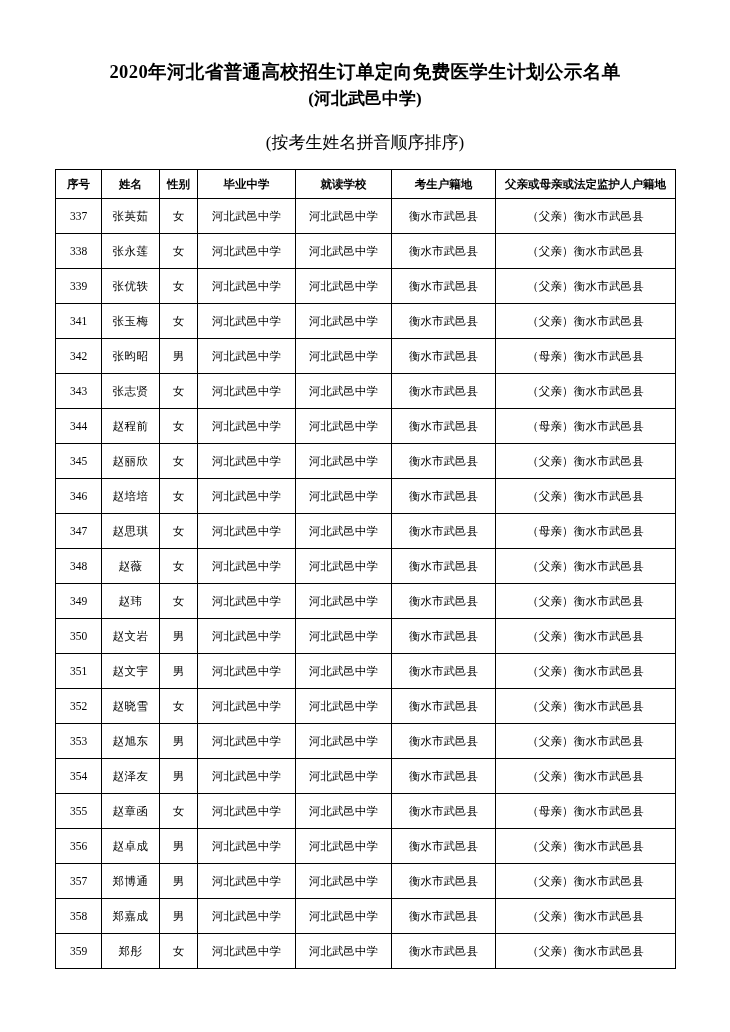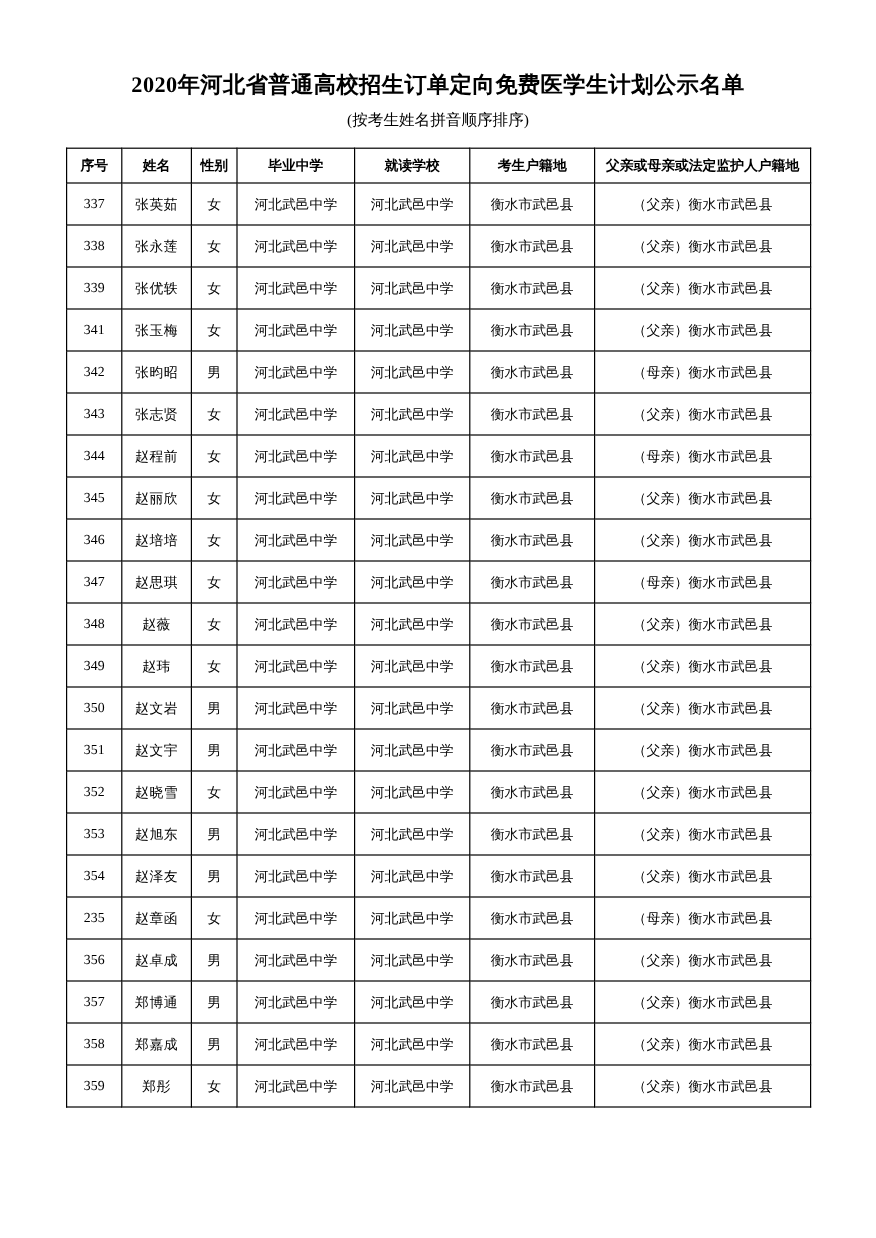--- a/index.html
+++ b/index.html
@@ -31,22 +31,22 @@
     letter-spacing: 0.4px;
     line-height: 1.45;
   }
   .title-sub {
     font-size: 17px;
     font-weight: bold;
     line-height: 1.45;
     margin-top: 1px;
   }
   .title-note {
-    font-size: 13px;
-    margin-top: 5px;
+    font-size: 17px;
+    margin-top: 20px;
     line-height: 1.4;
   }
   table.roster {
     border-collapse: collapse;
     width: 620px;
     margin: 14px auto 0 auto;
     table-layout: fixed;
     border-radius: 21px;
   }
   table.roster th,
@@ -77,20 +77,21 @@
   td.cell-name { letter-spacing: 0.5px; }
   td.cell-guard { letter-spacing: 0.2px; }
 </style>
 </head>
 <body>
 
 <div class="page">
 
   <div class="title-block">
     <div class="title-main">2020年河北省普通高校招生订单定向免费医学生计划公示名单</div>
+    <div class="title-sub">(河北武邑中学)</div>
     <div class="title-note">(按考生姓名拼音顺序排序)</div>
   </div>
 
   <table class="roster">
     <colgroup>
       <col class="c-no">
       <col class="c-name">
       <col class="c-sex">
       <col class="c-grad">
       <col class="c-study">
@@ -256,21 +257,21 @@
         <tr>
           <td class="cell-no">354</td>
           <td class="cell-name">赵泽友</td>
           <td>男</td>
           <td>河北武邑中学</td>
           <td>河北武邑中学</td>
           <td>衡水市武邑县</td>
           <td class="cell-guard">（父亲）衡水市武邑县</td>
         </tr>
         <tr>
-          <td class="cell-no">235</td>
+          <td class="cell-no">355</td>
           <td class="cell-name">赵章函</td>
           <td>女</td>
           <td>河北武邑中学</td>
           <td>河北武邑中学</td>
           <td>衡水市武邑县</td>
           <td class="cell-guard">（母亲）衡水市武邑县</td>
         </tr>
         <tr>
           <td class="cell-no">356</td>
           <td class="cell-name">赵卓成</td>

